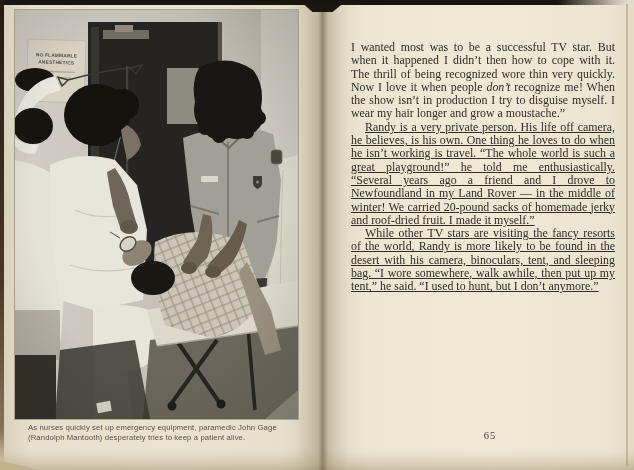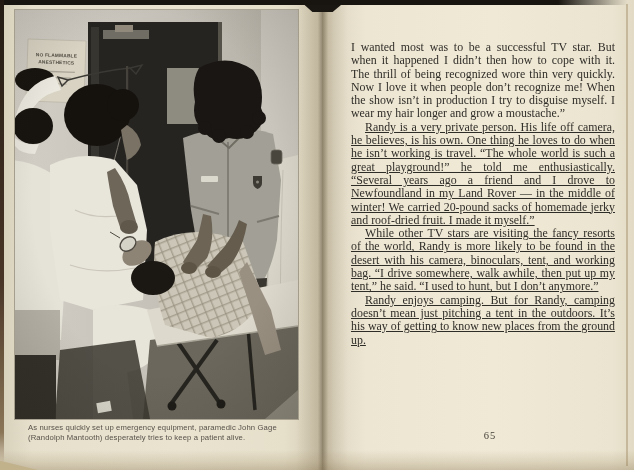--- a/index.html
+++ b/index.html
@@ -33,21 +33,21 @@
     outline:1px solid rgba(60,55,45,.35);background:#c4c0b7;}
   .caption{position:absolute;left:24px;top:423px;width:268px;margin:0;
     font-family:"Liberation Sans",sans-serif;font-size:7.7px;line-height:9.6px;
     letter-spacing:.12px;color:var(--caption-ink,#56514a);}
 
   
   .body-text{position:absolute;left:29px;top:41px;width:264px;
     font-size:11.9px;line-height:13.3px;text-align:justify;color:var(--text-ink,#2f2d28);}
   .body-text p{margin:0;}
   .body-text p.indent{text-indent:14px;text-decoration:underline;}
-  .body-text .italic{}
+  .body-text .italic{font-style:italic;}
   .page-number{position:absolute;left:8px;top:430px;width:320px;text-align:center;
     font-size:10.5px;letter-spacing:1px;color:#45423a;}
 
   svg text{font-family:"Liberation Sans",sans-serif;}
 </style>
 </head>
 <body>
 
 <div class="scene">
 
@@ -184,22 +184,21 @@
         <rect x="0" y="0" width="283" height="409" fill="url(#vign)"></rect>
       </svg>
     </figure>
     <p class="caption">As nurses quickly set up emergency equipment, paramedic John Gage (Randolph Mantooth) desperately tries to keep a patient alive.</p>
   </div>
 
   <div class="page page-right">
     <div class="body-text">
         <p class="para"><span>I wanted most was to be a successful TV star. But when it happened I didn’t then how to cope with it. The thrill of being recognized wore thin very quickly. Now I love it when people </span><span class="italic">don’t</span><span> recognize me! When the show isn’t in production I try to disguise myself. I wear my hair longer and grow a moustache.”</span></p>
         <p class="para indent"><span>Randy is a very private person. His life off camera, he believes, is his own. One thing he loves to do when he isn’t working is travel. “The whole world is such a great playground!” he told me enthusiastically. “Several years ago a friend and I drove to Newfoundland in my Land Rover — in the middle of winter! We carried 20-pound sacks of homemade jerky and roof-dried fruit. I made it myself.”</span></p>
-        <p class="para indent"><span>While other TV stars are visiting the fancy resorts of the world, Randy is more likely to be found in the desert with his camera, binoculars, tent, and working bag. “I drive somewhere, walk awhile, then put up my tent,” he said. “I used to hunt, but I don’t anymore.”</span></p>
-        <p class="para indent"><span>Randy enjoys camping. But for Randy, camping doesn’t mean just pitching a tent in the outdoors. It’s his way of getting to know new places from the ground up.</span></p>
+        <p class="para indent"><span>While other TV stars are visiting the fancy resorts of the world, Randy is more likely to be found in the desert with his camera, binoculars, tent, and sleeping bag. “I wore somewhere, walk awhile, then put up my tent,” he said. “I used to hunt, but I don’t anymore.”</span></p>
       </div>
     <div class="page-number">65</div>
   </div>
 
   <div class="gutter"></div>
   <div class="spine-wedge"></div>
   <div class="edge-top"></div>
   <div class="edge-left"></div>
   <div class="edge-right"></div>
   <div class="bottom-shade"></div>

